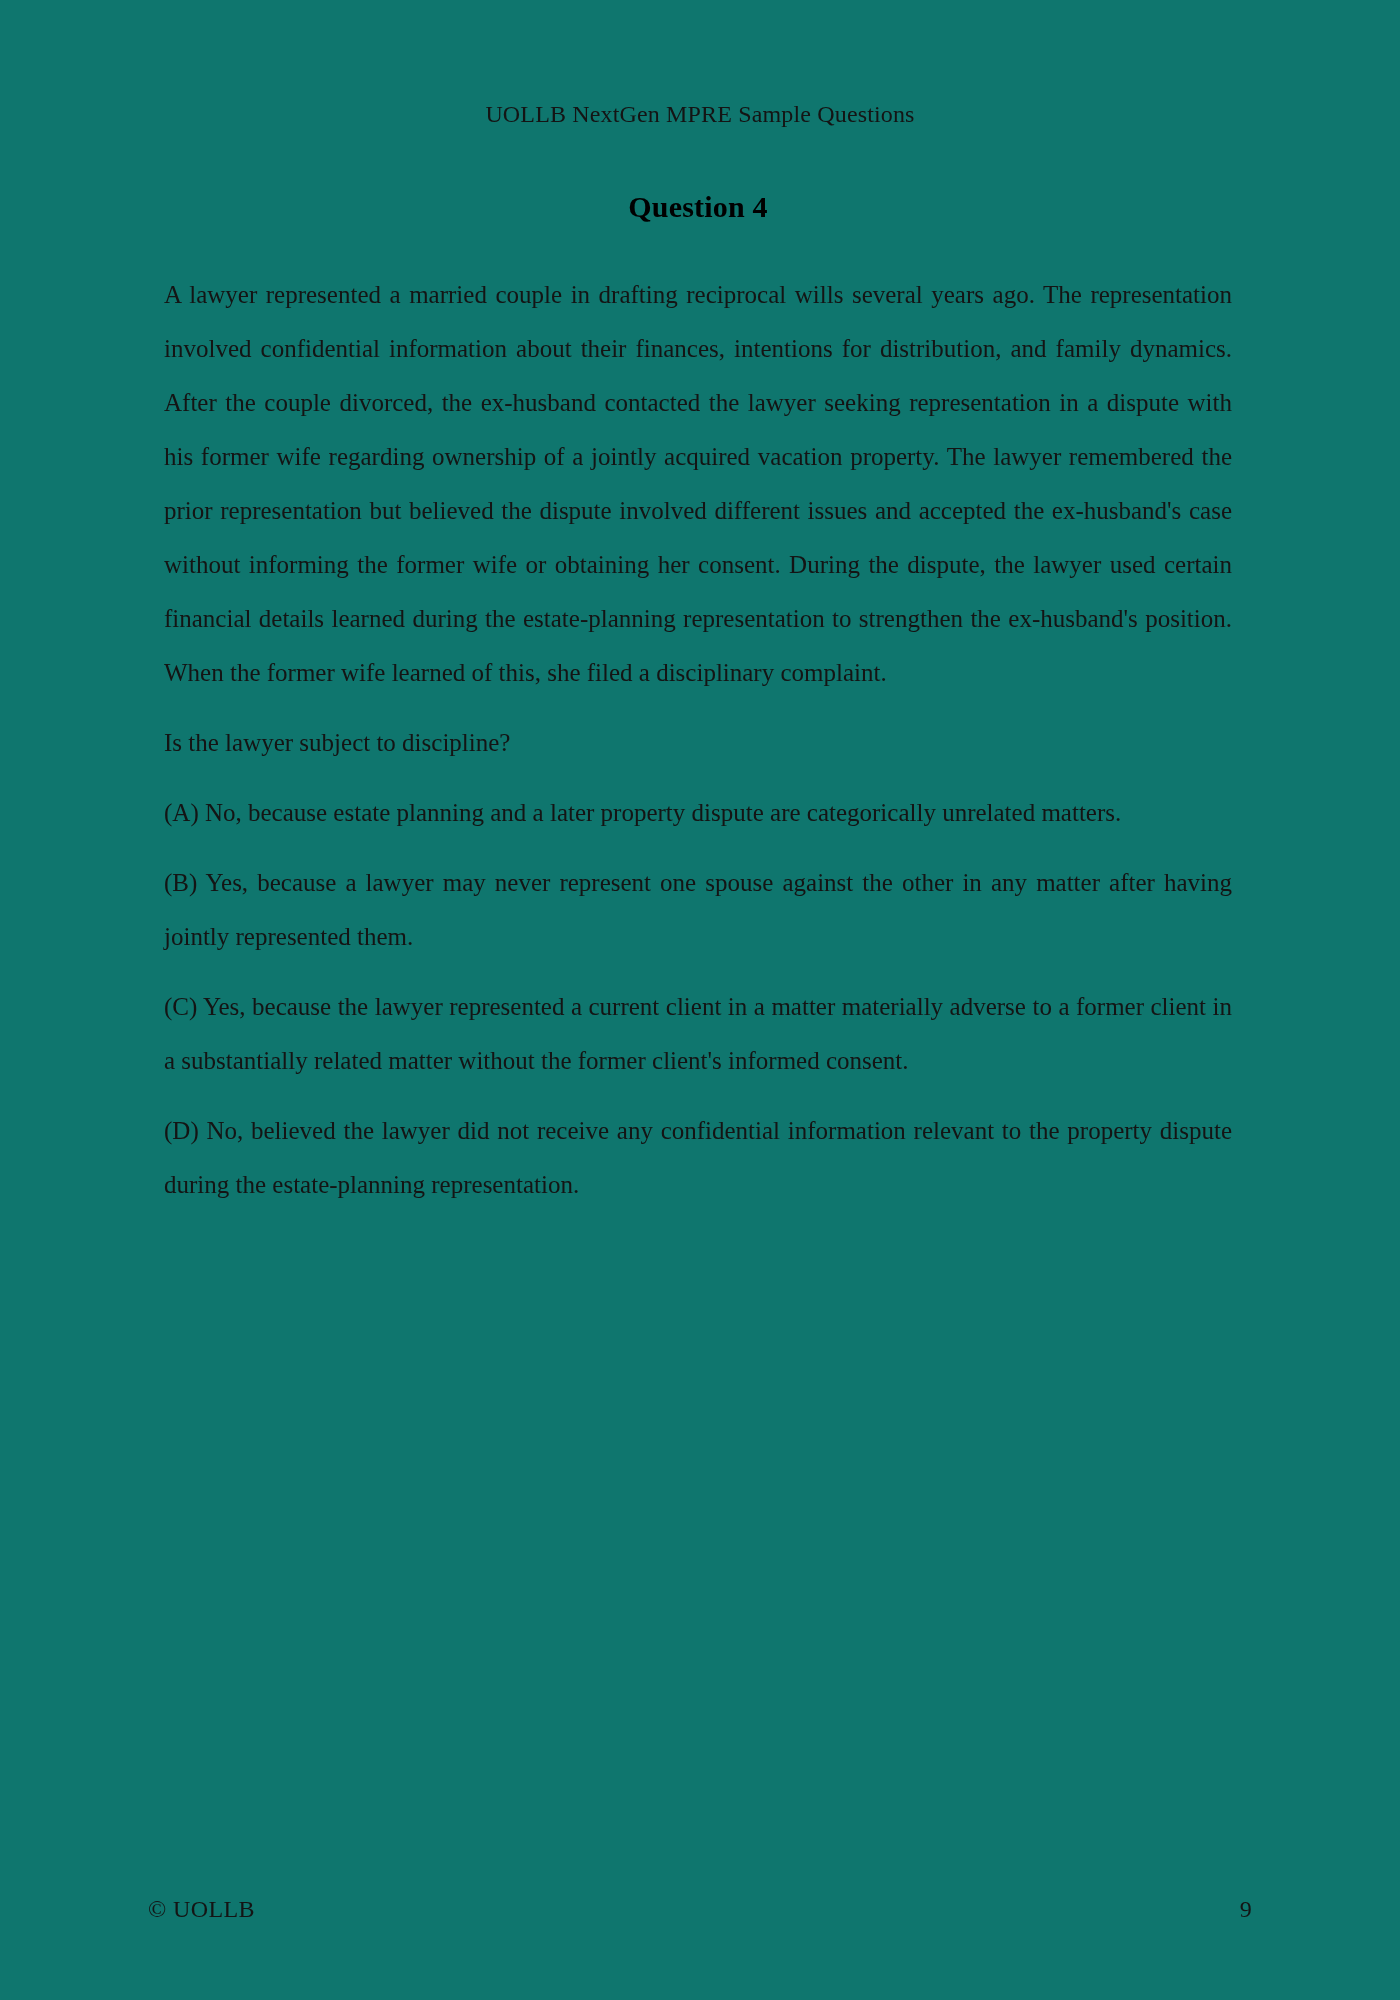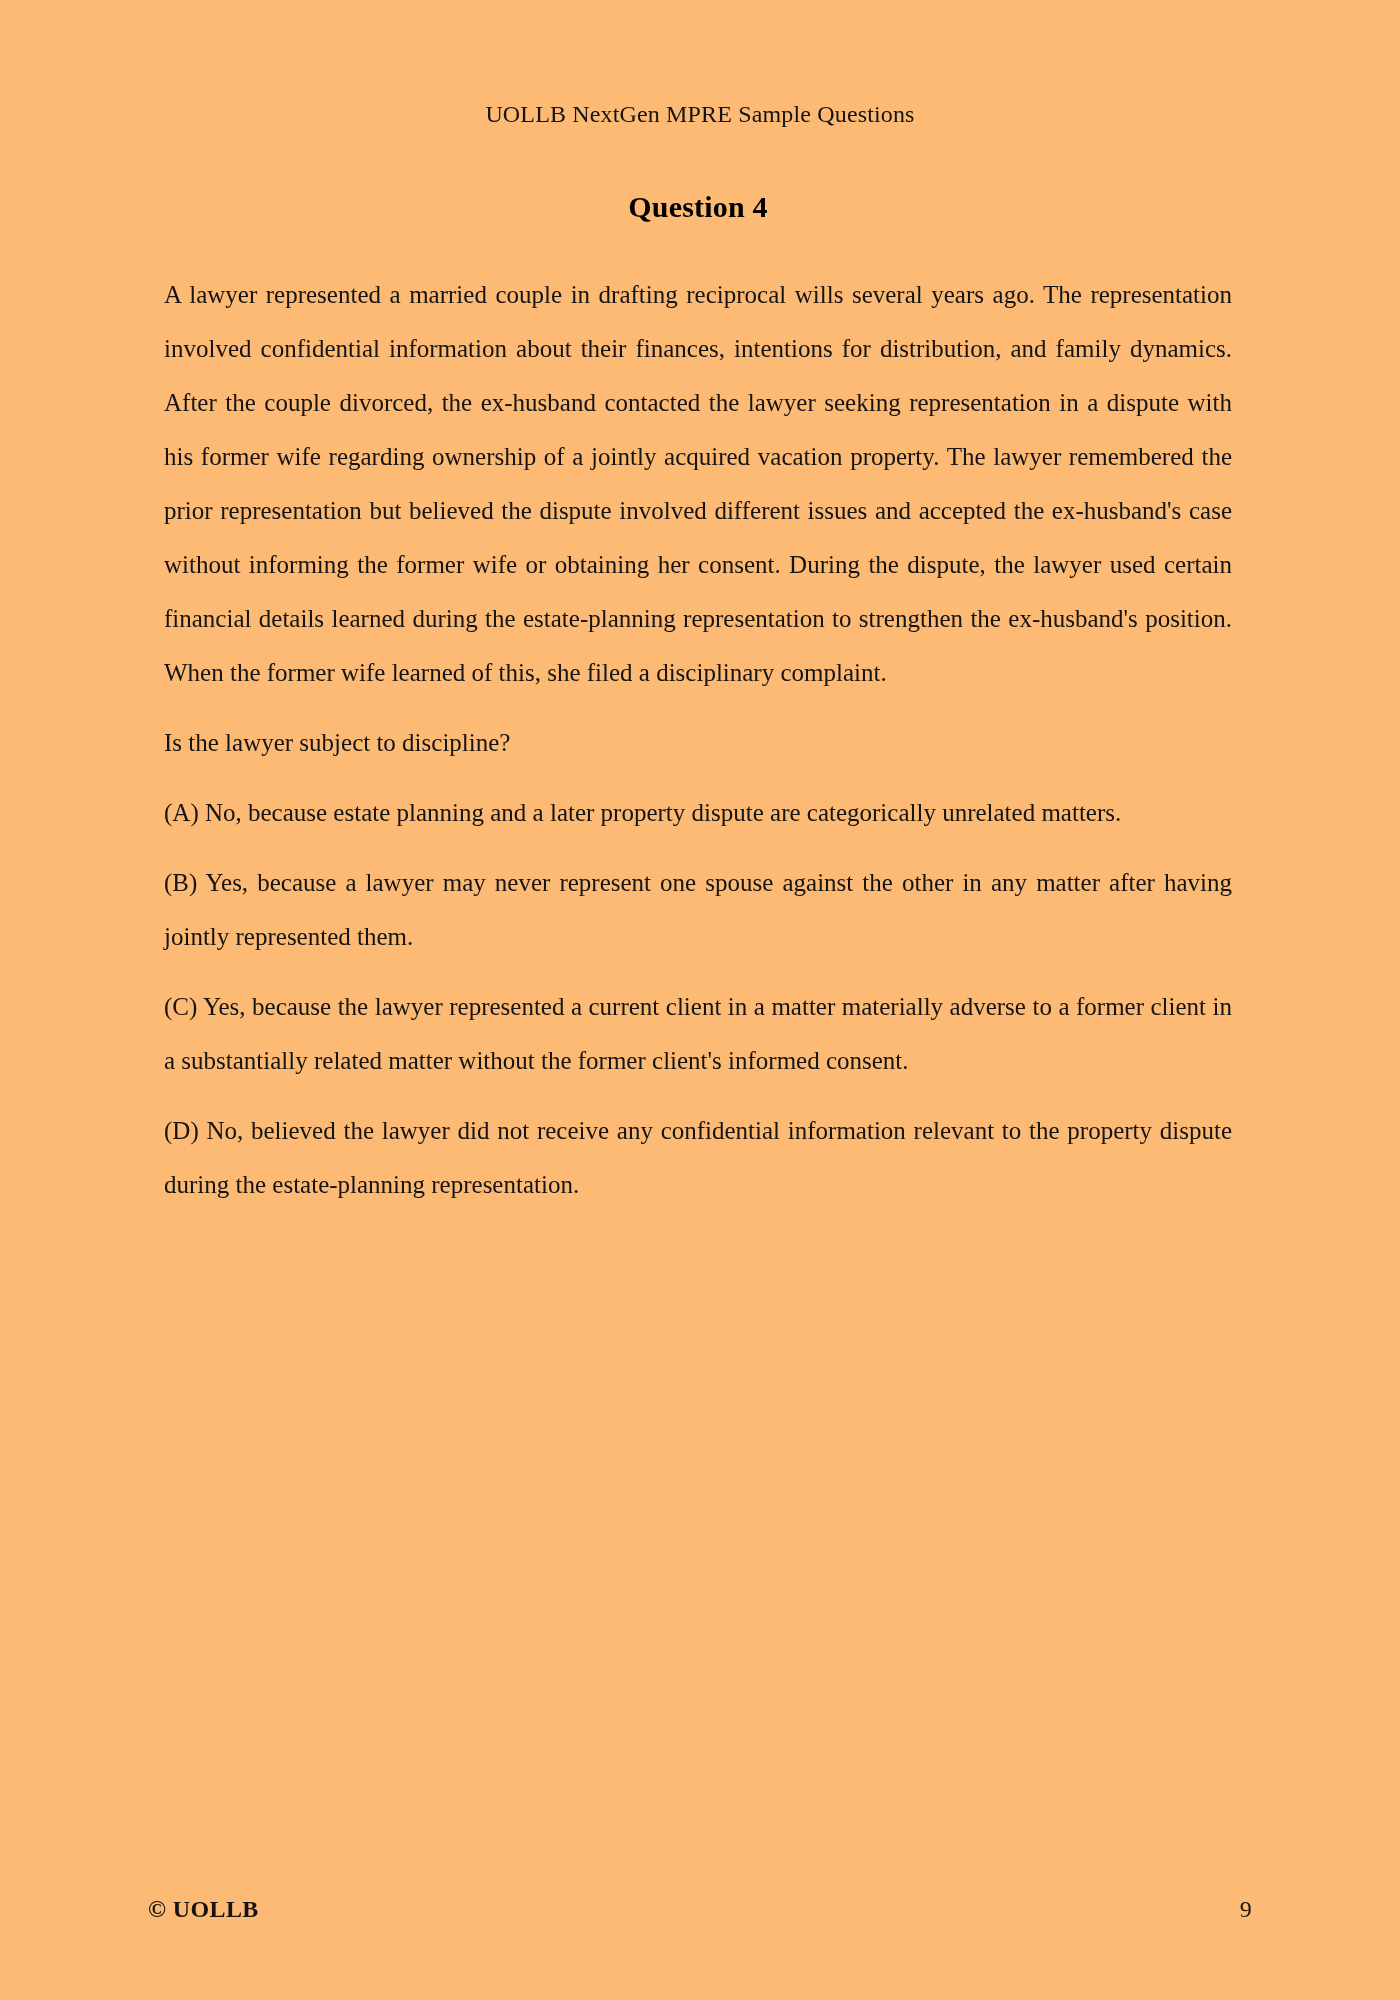--- a/index.html
+++ b/index.html
@@ -13,21 +13,21 @@
     font-family: "Liberation Serif", "DejaVu Serif", serif;
     color: #111111;
     -webkit-font-smoothing: antialiased;
   }
 
   .page {
     position: relative;
     width: 1400px;
     height: 2000px;
     margin: 0 auto;
-    background: #fdba74;
+    background: #0f766e;
     box-sizing: border-box;
     overflow: hidden;
   }
 
   
   .running-head {
     position: absolute;
     top: 100px;
     left: 0;
     width: 1400px;
@@ -88,21 +88,20 @@
     display: flex;
     align-items: baseline;
     justify-content: space-between;
     font-size: 24px;
     line-height: 1.2;
     color: #141414;
   }
 
   .footer-left {
     letter-spacing: 0.4px;
-    font-weight: bold;
   }
 
   .footer-right {
     letter-spacing: 0.2px;
   }
 </style>
 </head>
 <body>
 
 <div class="page">

